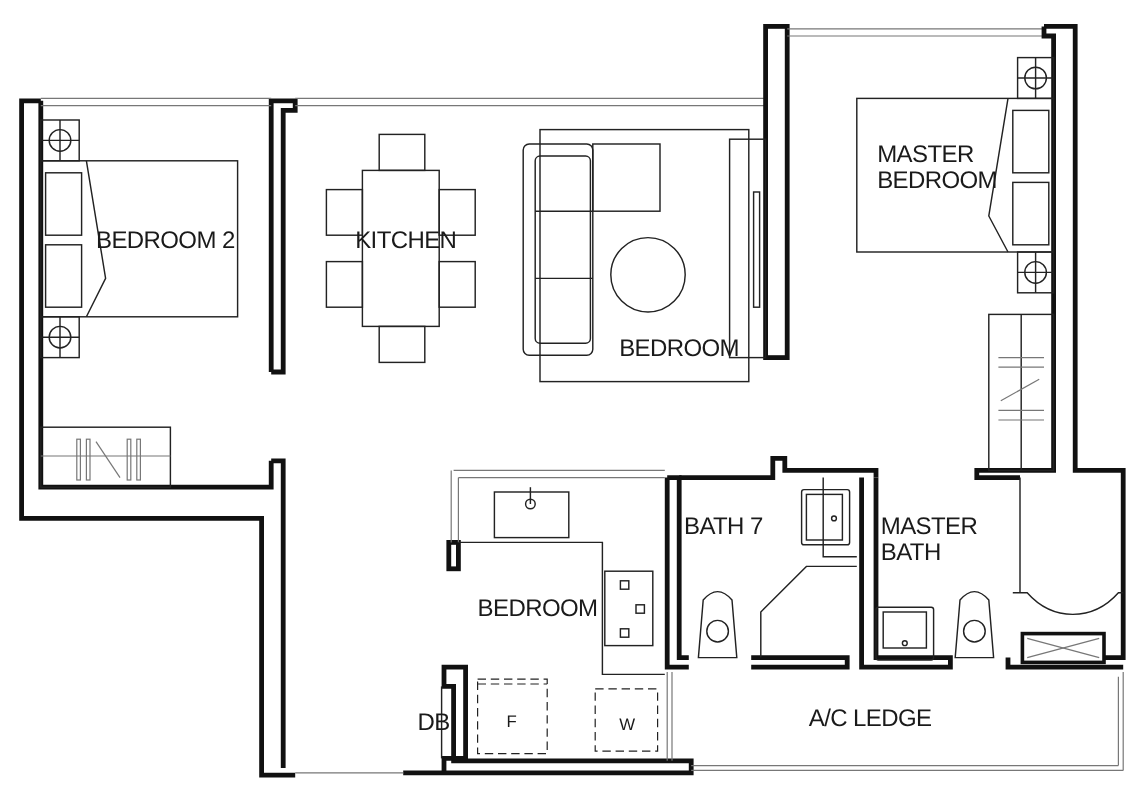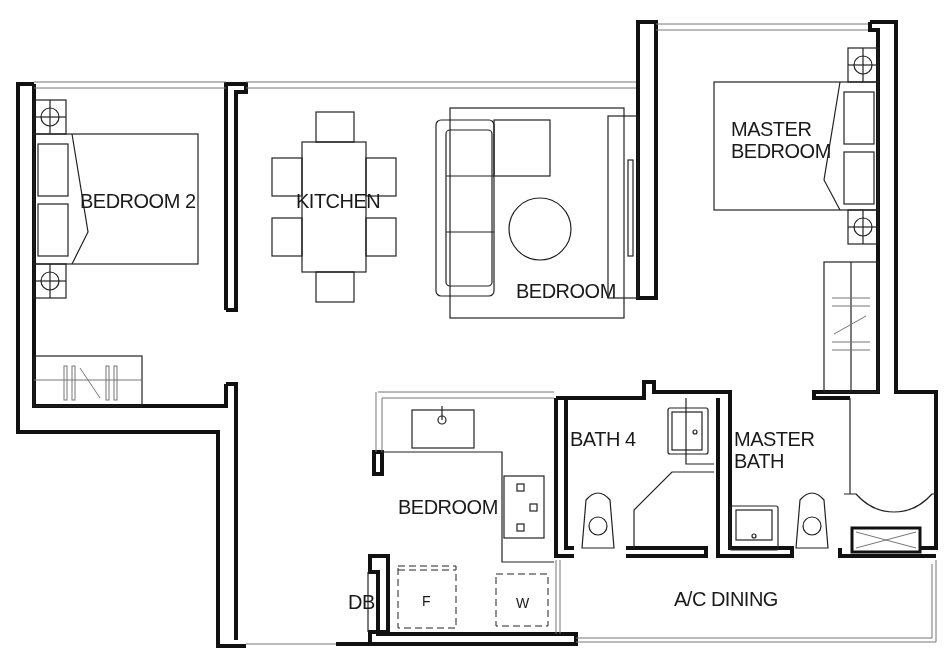--- a/index.html
+++ b/index.html
@@ -161,20 +161,20 @@
     <rect class="d" x="496" y="574" width="52" height="52"></rect>
     <line class="t" x1="368" y1="572" x2="368" y2="632"></line>
   </g>
 </svg>
 
 <div class="lbl" style="left:80px;top:190px">BEDROOM 2</div>
 <div class="lbl" style="left:296px;top:190px">KITCHEN</div>
 <div class="lbl" style="left:516px;top:280px">BEDROOM</div>
 <div class="lbl" style="left:731px;top:118px">MASTER
 BEDROOM</div>
-<div class="lbl" style="left:570px;top:428px">BATH 4</div>
+<div class="lbl" style="left:570px;top:428px">BATH 7</div>
 <div class="lbl" style="left:734px;top:428px">MASTER
 BATH</div>
 <div class="lbl" style="left:398px;top:496px">BEDROOM</div>
 <div class="lbl" style="left:348px;top:591px">DB</div>
-<div class="lbl" style="left:674px;top:588px">A/C DINING</div>
+<div class="lbl" style="left:674px;top:588px">A/C LEDGE</div>
 <div class="lbl sm" style="left:422px;top:590px">F</div>
 <div class="lbl sm" style="left:516px;top:592px">W</div>
 
 </body></html>

